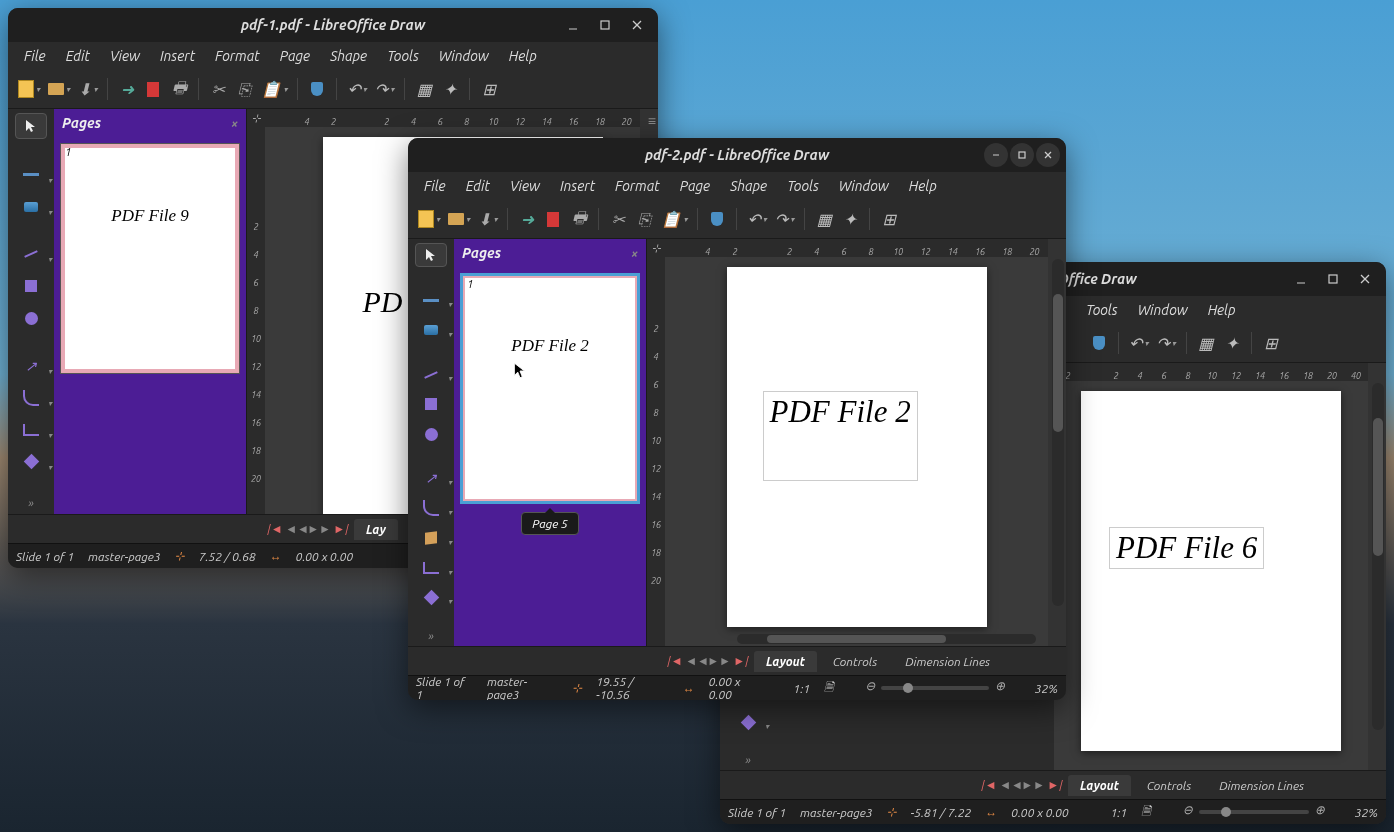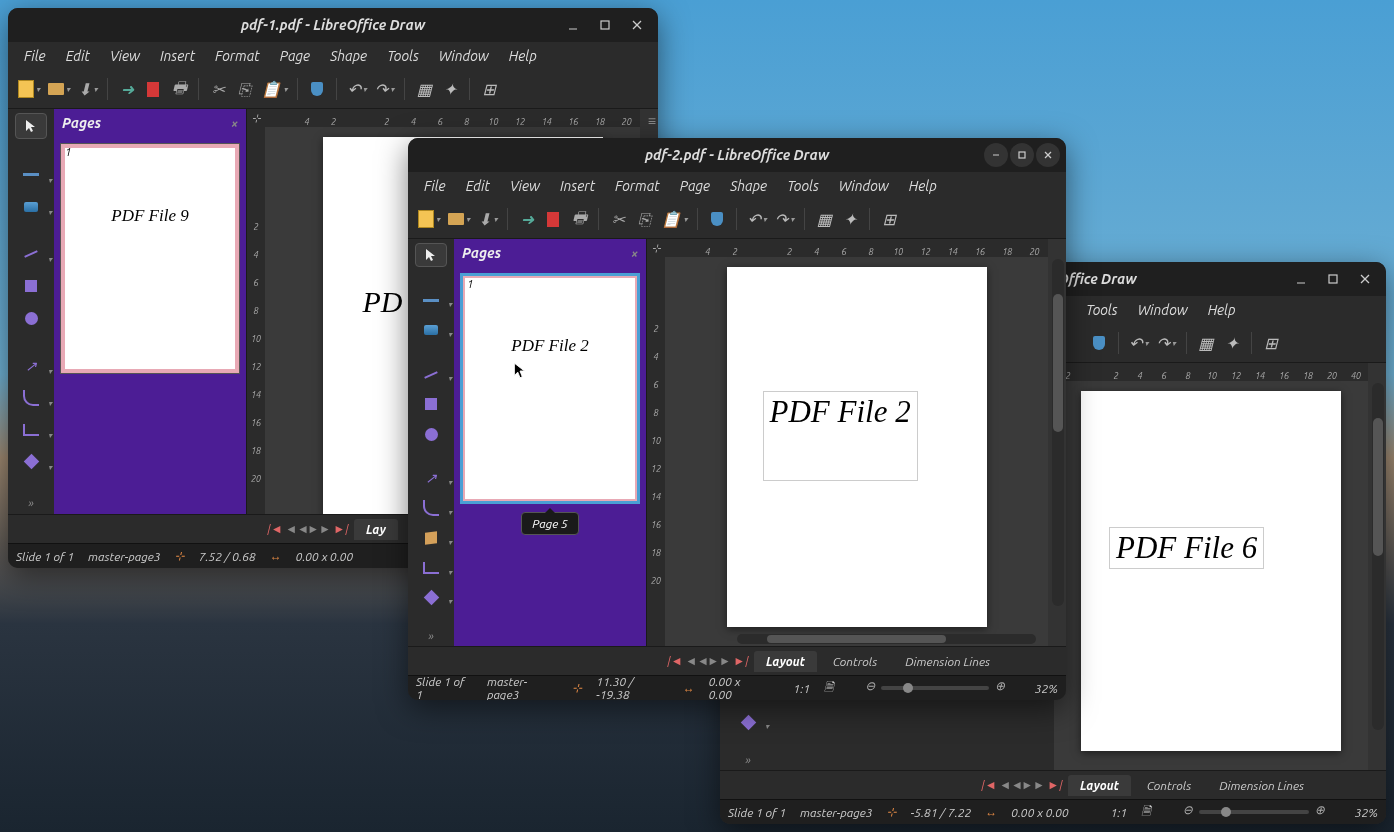--- a/index.html
+++ b/index.html
@@ -754,21 +754,21 @@
     <span class="navbtn">►►</span>
     <span class="navbtn red">►|</span>
     <span class="tab active">Layout</span>
     <span class="tab">Controls</span>
     <span class="tab">Dimension Lines</span>
   </div>
   <div class="statusbar">
     <span>Slide 1 of 1</span>
     <span>master-page3</span>
     <span style="color:#e08844">⊹</span>
-    <span>11.30 / -19.38</span>
+    <span>19.55 / -10.56</span>
     <span style="color:#e08844">↔</span>
     <span>0.00 x 0.00</span>
     <span class="spacer"></span>
     <span>1:1</span>
     <span>🗎</span>
     <span style="width:20px"></span>
     <div class="zoomslider">
         <div class="zthumb"></div>
       </div>
     <span style="width:18px"></span>

